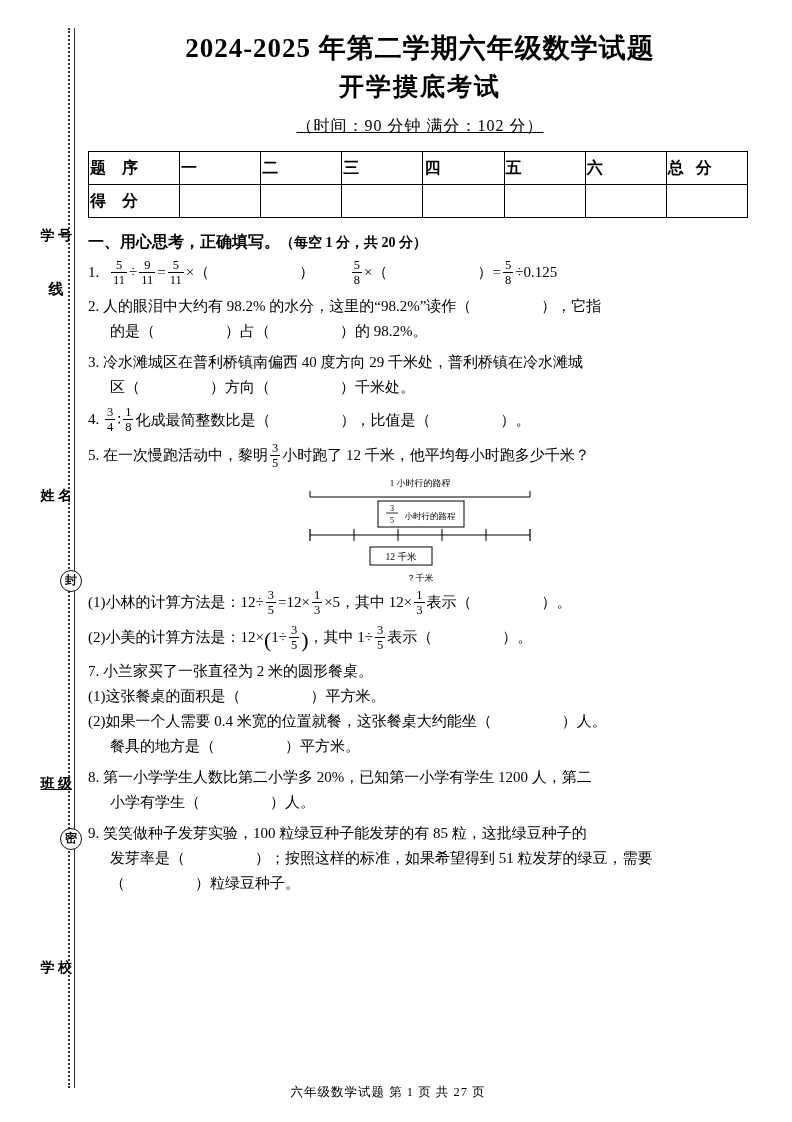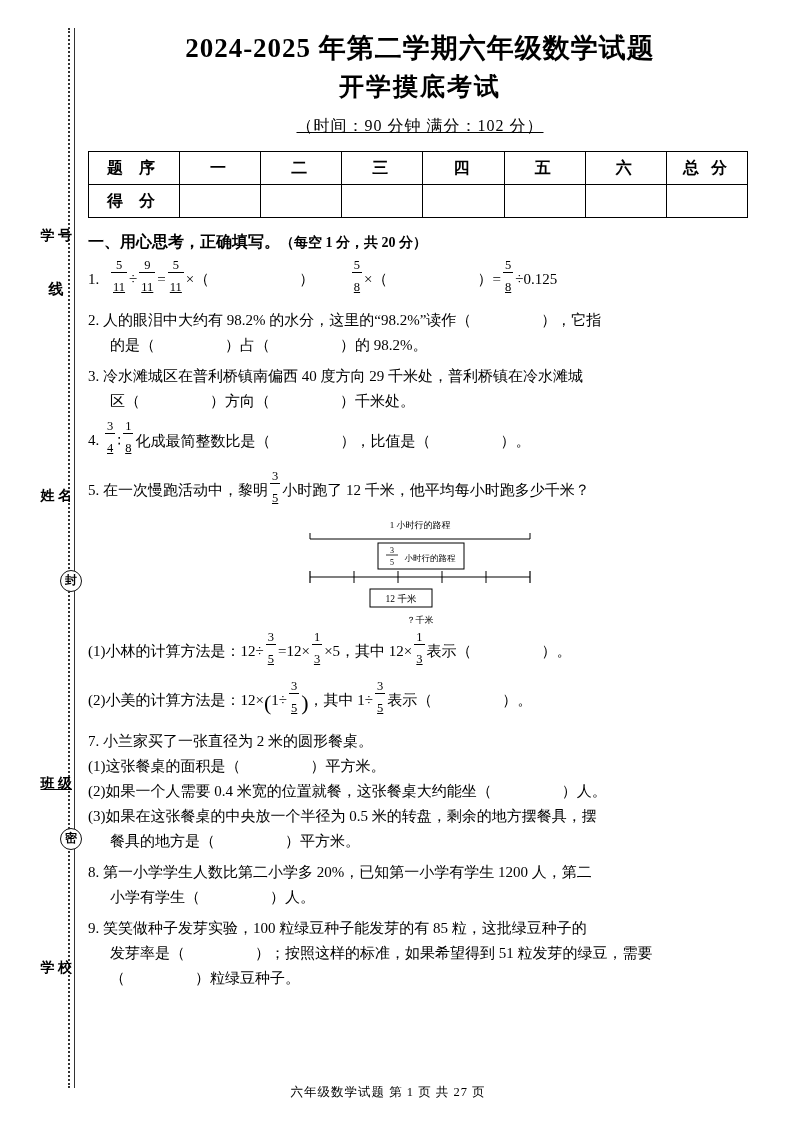--- a/index.html
+++ b/index.html
@@ -55,21 +55,21 @@
   .meta{
     text-align:center;font-size:16px;margin-top:12px;letter-spacing:1px;text-decoration:underline;
   }
 
   
   table.score{
     border-collapse:collapse;width:660px;margin:14px 0 0 0;
     table-layout:fixed;
   }
   table.score td{
-    border:1px solid #000;height:30px;text-align:center;
+    border:1px solid #000;height:30px;text-align:left;
     font-size:16px;font-weight:700;letter-spacing:4px;
   }
   table.score td.lab{width:88px;letter-spacing:6px;}
 
   
   .sec{
     font-size:16px;font-weight:700;margin:14px 0 4px 0;
   }
   .sec .norm{font-weight:700;}
   .sec .small{font-size:14px;font-weight:700;}
@@ -80,21 +80,21 @@
   }
   .q .num{display:inline-block;}
   .ind{padding-left:22px;}
 
   
   .frac{
     display:inline-block;vertical-align:-0.55em;text-align:center;
     font-size:12.5px;line-height:1.05;margin:0 2px;
   }
   .frac .n{display:block;padding:0 2px;}
-  .frac .d{display:block;border-top:1px solid #000;padding:8px 2px;text-decoration:underline;}
+  .frac .d{display:block;border-top:1px solid #000;padding:1px 2px;}
   .sp{display:inline-block;width:70px;}
   .sp-l{display:inline-block;width:90px;}
 
   
   .diagram{
     width:100%;display:flex;justify-content:center;margin:4px 0 2px 0;
   }
 
   
   .footer{
@@ -222,21 +222,20 @@
     <div class="q">
       <span>(2)小美的计算方法是：12×<span style="font-size:22px;vertical-align:-5px;">(</span>1÷<span class="frac"><span class="n">3</span><span class="d">5</span></span><span style="font-size:22px;vertical-align:-5px;">)</span>，其中 1÷<span class="frac"><span class="n">3</span><span class="d">5</span></span>表示（<span class="sp"></span>）。</span>
     </div>
 
 
     <div class="q">
       <span>7.</span>
       <span>小兰家买了一张直径为 2 米的圆形餐桌。</span>
       <div>(1)这张餐桌的面积是（<span class="sp"></span>）平方米。</div>
       <div>(2)如果一个人需要 0.4 米宽的位置就餐，这张餐桌大约能坐（<span class="sp"></span>）人。</div>
-      <div>(3)如果在这张餐桌的中央放一个半径为 0.5 米的转盘，剩余的地方摆餐具，摆</div>
       <div class="ind">餐具的地方是（<span class="sp"></span>）平方米。</div>
     </div>
 
     <div class="q">
       <span>8.</span>
       <span>第一小学学生人数比第二小学多 20%，已知第一小学有学生 1200 人，第二</span>
       <div class="ind">小学有学生（<span class="sp"></span>）人。</div>
     </div>
 
     <div class="q">

